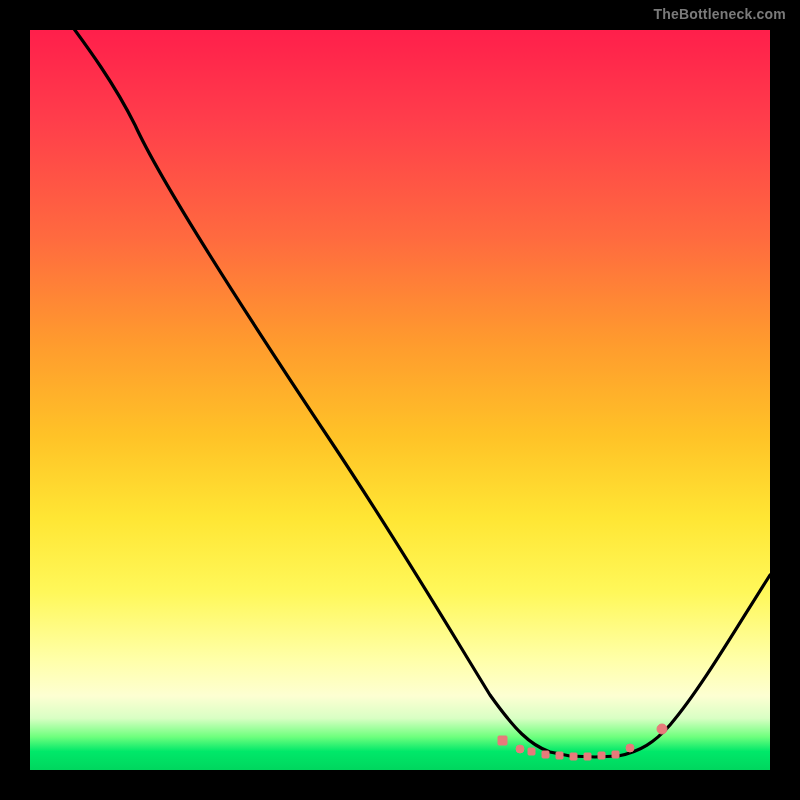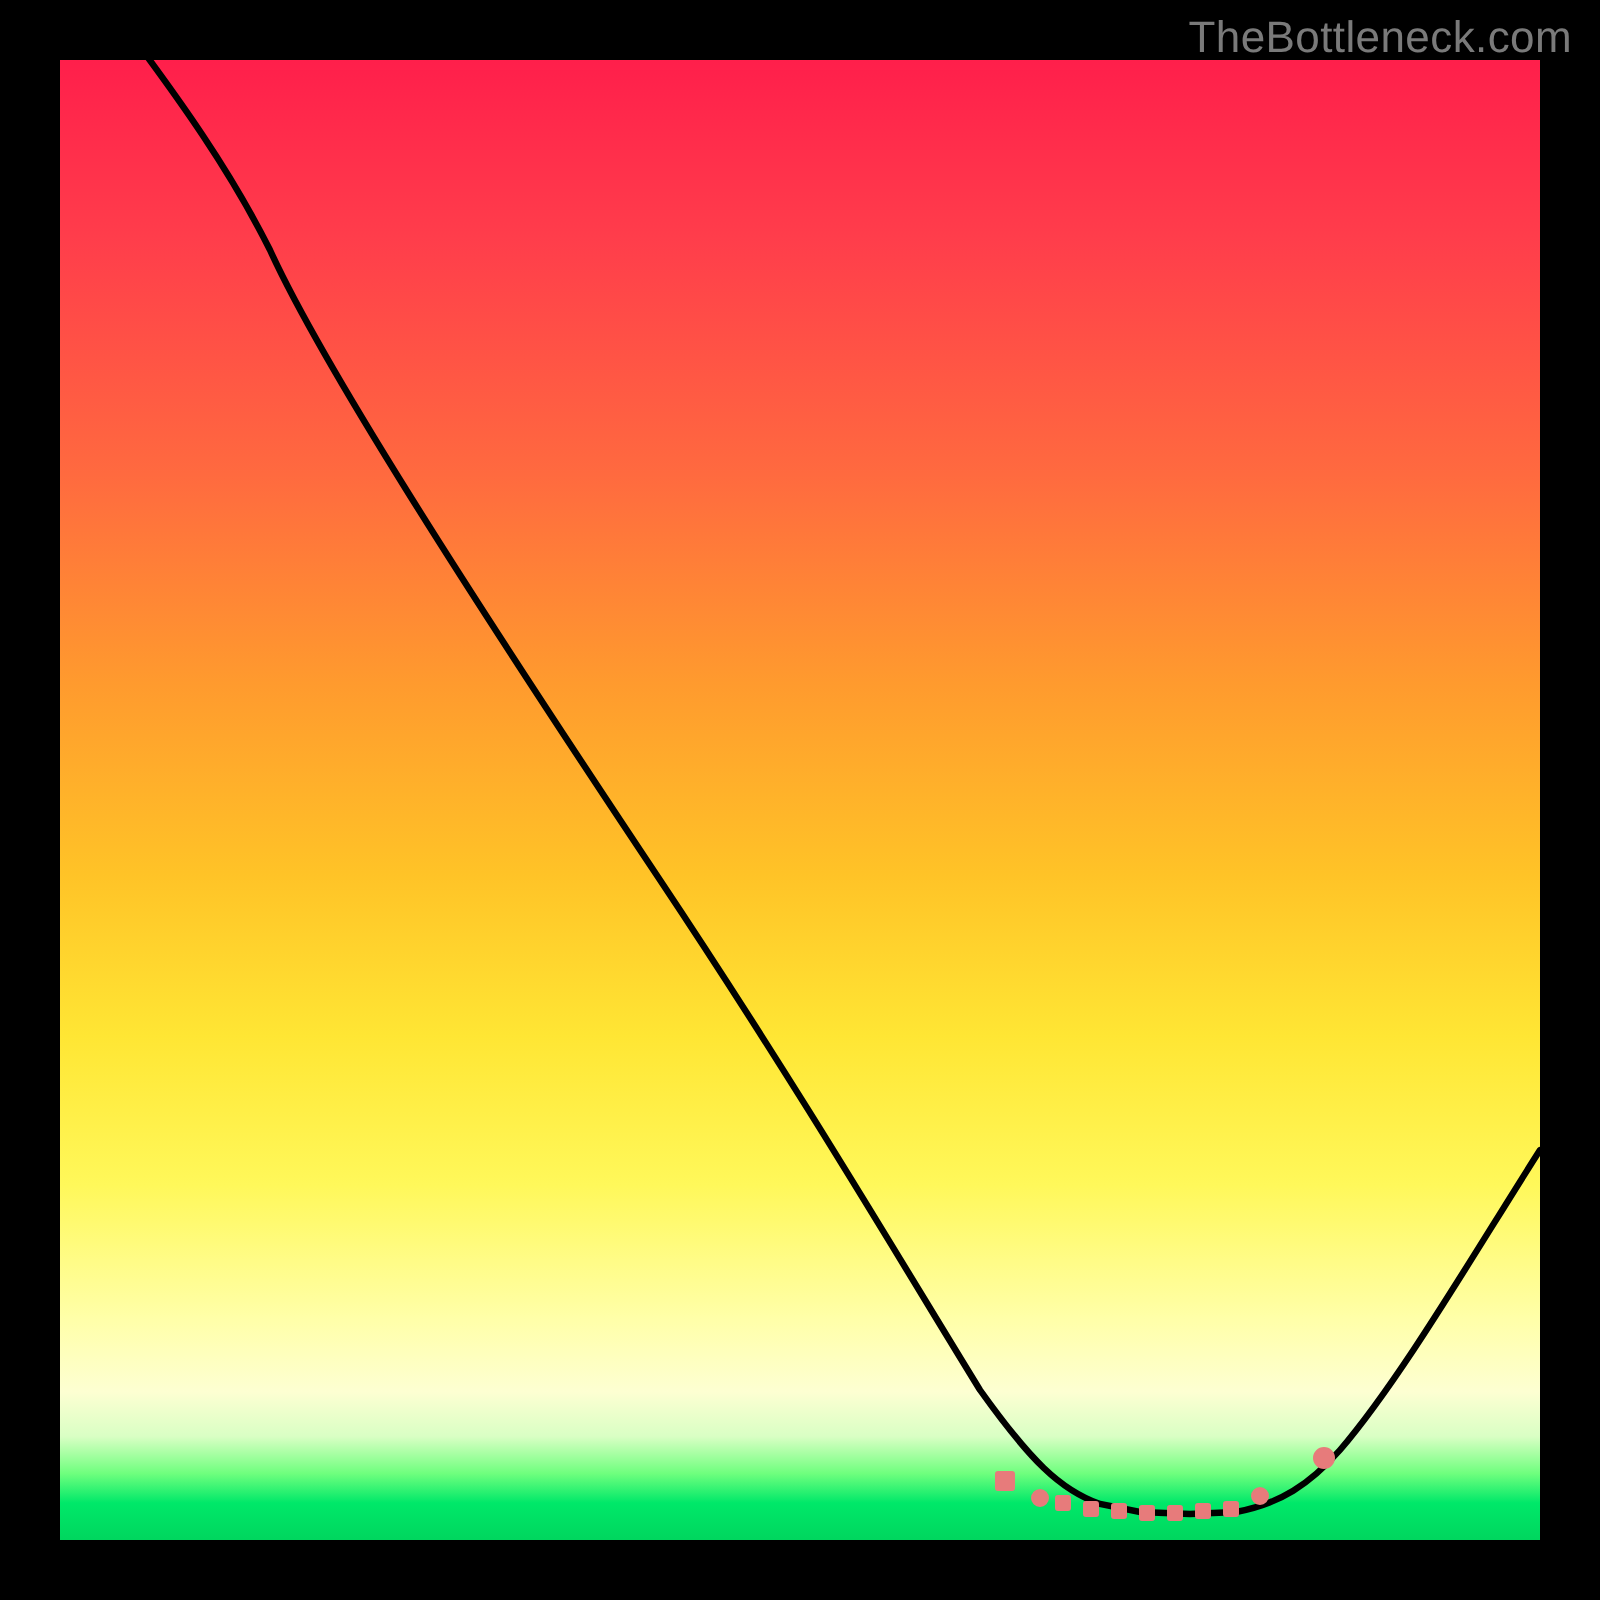--- a/index.html
+++ b/index.html
@@ -41,22 +41,22 @@
       #6fff7e 95.5%,
       #00e869 97.5%,
       #00d65e 100%
     );
   }
   .watermark {
     position: absolute;
     top: 6px;
     right: 14px;
     color: #7a7a7a;
-    font-size: 22px;
-    font-weight: 400;
+    font-size: 14px;
+    font-weight: 700;
     letter-spacing: 0.2px;
     user-select: none;
   }
   svg.curve {
     position: absolute;
     left: 0;
     top: 0;
   }
 </style>
 </head>

